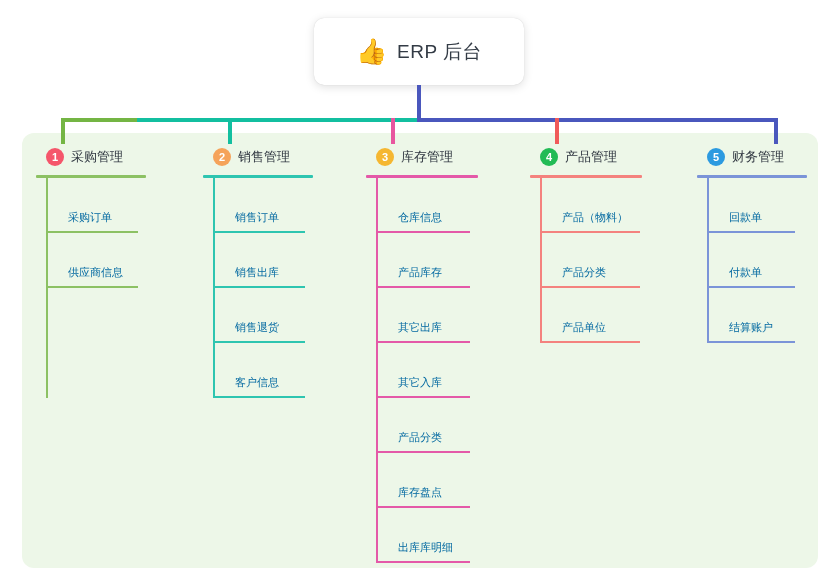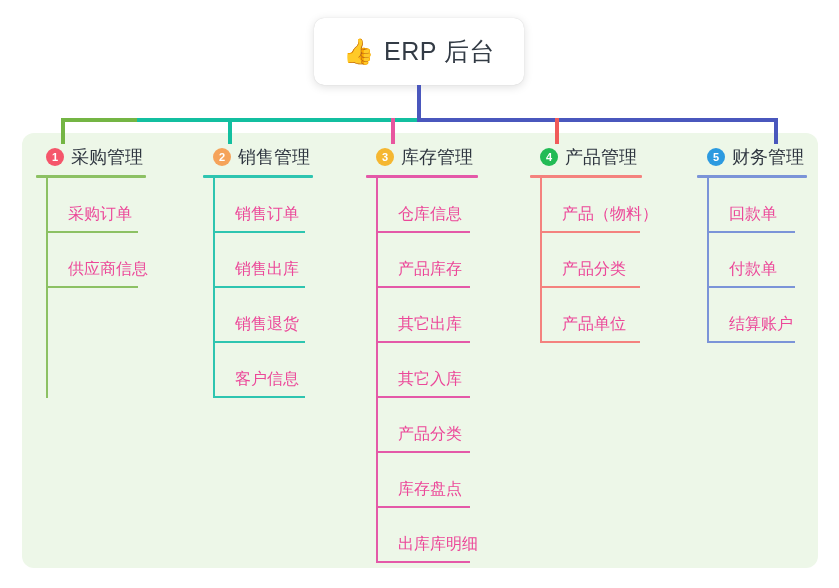--- a/index.html
+++ b/index.html
@@ -35,21 +35,21 @@
     justify-content: center;
     gap: 10px;
     box-sizing: border-box;
   }
   .root-emoji {
     font-size: 25px;
     line-height: 1;
     font-family: "DejaVu Sans", sans-serif;
   }
   .root-title {
-    font-size: 25px;
+    font-size: 19px;
     color: #333b45;
     letter-spacing: 0.5px;
     white-space: nowrap;
   }
 
   
   .stem {
     position: absolute;
     left: 417px;
     top: 85px;
@@ -98,21 +98,21 @@
     height: 18px;
     border-radius: 50%;
     color: #ffffff;
     font-size: 11px;
     line-height: 18px;
     text-align: center;
     font-weight: bold;
     flex: 0 0 auto;
   }
   .col-title {
-    font-size: 18px;
+    font-size: 13px;
     color: #2f3640;
     white-space: nowrap;
   }
   .head-rule {
     height: 3px;
     margin-top: 5px;
     border-radius: 1px;
   }
 
   
@@ -129,22 +129,22 @@
   }
   .leaf {
     position: relative;
     height: 55px;
     box-sizing: border-box;
   }
   .leaf-label {
     position: absolute;
     left: 22px;
     bottom: 8px;
-    font-size: 16px;
-    color: #ec4899;
+    font-size: 11px;
+    color: #0369a1;
     white-space: nowrap;
   }
   .leaf-rule {
     position: absolute;
     left: 0;
     bottom: 0;
     height: 1.6px;
   }
 </style>
 </head>

